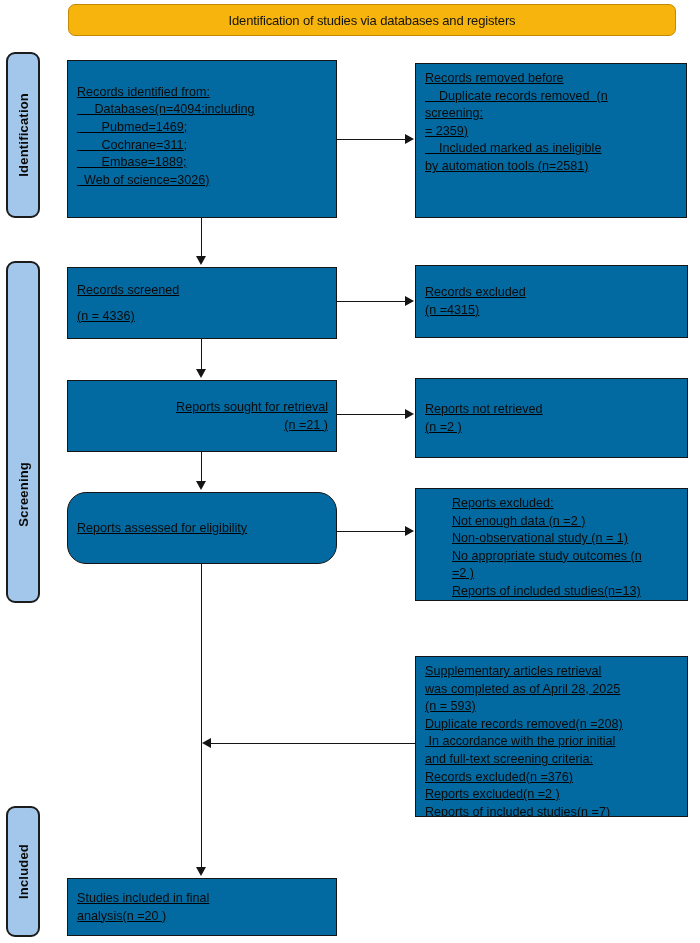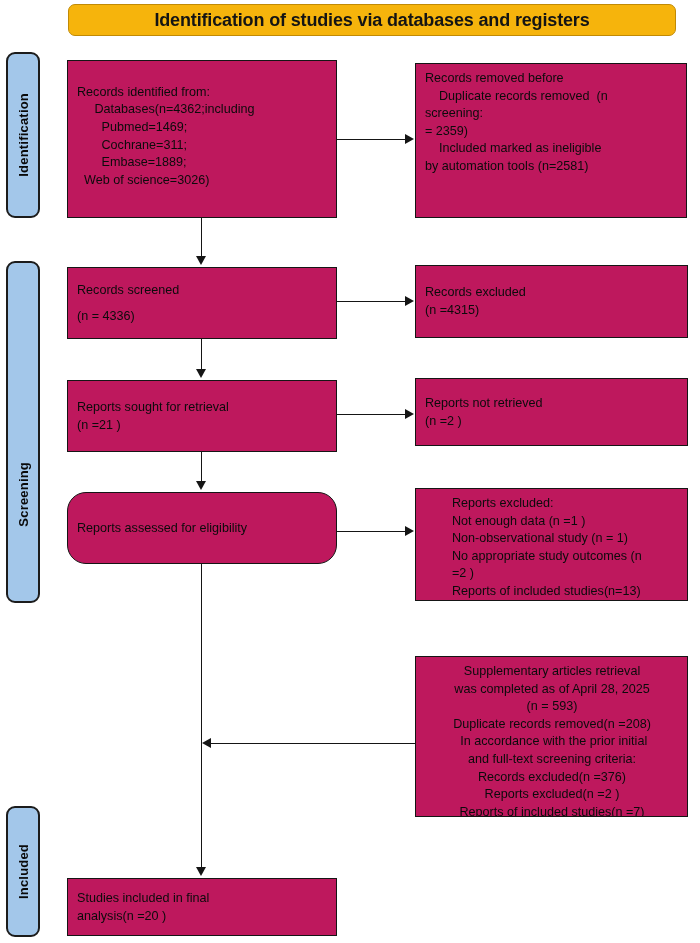--- a/index.html
+++ b/index.html
@@ -29,22 +29,22 @@
     height: 32px;
     background: #F6B40C;
     border: 1px solid #C18A05;
     border-radius: 7px;
     display: flex;
     align-items: center;
     justify-content: center;
     box-sizing: border-box;
   }
   .header-band .title {
-    font-size: 18px;
-    font-weight: bold;
+    font-size: 13px;
+    font-weight: normal;
     color: #141414;
     letter-spacing: -0.15px;
     white-space: nowrap;
   }
 
   
   .stage-tab {
     position: absolute;
     background: #A3C7EA;
     border: 2px solid #1C1C1C;
@@ -64,43 +64,44 @@
     white-space: nowrap;
   }
   #stage-identification { left: 6px;  top: 52px;  width: 34px; height: 166px; }
   #stage-screening      { left: 6px;  top: 261px; width: 34px; height: 342px; }
   #stage-included       { left: 6px;  top: 806px; width: 34px; height: 131px; }
   #stage-screening .stage-label { margin-top: 124px; }
 
   
   .flowbox {
     position: absolute;
-    background: #be185d;
+    background: #0369a1;
     border: 1.6px solid #151515;
     box-sizing: border-box;
     padding: 6px 8px 5px 9px;
     overflow: hidden;
+    text-decoration: underline;
   }
   .flowbox .line {
     font-size: 12.6px;
     line-height: 17.6px;
     color: #0B0B0B;
     white-space: pre;
   }
 
   
   #box-identified   { left: 67px;  top: 60px;  width: 270px; height: 158px; }
   #box-removed      { left: 415px; top: 63px;  width: 272px; height: 155px; }
   #box-screened     { left: 67px;  top: 267px; width: 270px; height: 72px; gap: 8px;  }
   #box-rec-excluded { left: 415px; top: 265px; width: 273px; height: 73px;  }
-  #box-sought       { left: 67px;  top: 380px; width: 270px; height: 72px;  }
-  #box-notretrieved { left: 415px; top: 378px; width: 273px; height: 68px;  }
+  #box-sought       { left: 67px;  top: 380px; width: 270px; height: 72px; text-align: right;  }
+  #box-notretrieved { left: 415px; top: 378px; width: 273px; height: 80px;  }
   #box-eligibility  { left: 67px;  top: 492px; width: 270px; height: 72px; border-radius: 19px;  }
   #box-rep-excluded { left: 415px; top: 488px; width: 273px; height: 113px; padding-left: 36px; }
-  #box-supplement   { left: 415px; top: 656px; width: 273px; height: 161px; text-align: center; }
+  #box-supplement   { left: 415px; top: 656px; width: 273px; height: 161px; }
   #box-final        { left: 67px;  top: 878px; width: 270px; height: 58px;  }
 
   #box-identified { display: flex; flex-direction: column; justify-content: center; padding-top: 0; }
   #box-screened, #box-sought, #box-eligibility,
   #box-rec-excluded, #box-notretrieved, #box-final {
     display: flex; flex-direction: column; justify-content: center;
   }
 
   
   .vline {
@@ -177,21 +178,21 @@
   </div>
   <div class="stage-tab" id="stage-screening">
     <span class="stage-label">Screening</span>
   </div>
   <div class="stage-tab" id="stage-included">
     <span class="stage-label">Included</span>
   </div>
 
   <div class="flowbox" id="box-identified">
     <div class="line">Records identified from:</div>
-    <div class="line">     Databases(n=4362;including</div>
+    <div class="line">     Databases(n=4094;including</div>
     <div class="line">       Pubmed=1469;</div>
     <div class="line">       Cochrane=311;</div>
     <div class="line">       Embase=1889;</div>
     <div class="line">  Web of science=3026)</div>
   </div>
 
   <div class="flowbox" id="box-removed">
     <div class="line"><span>Records removed </span><span class="ital">before</span></div>
     <div class="line">    Duplicate records removed  (n</div>
     <div class="line"><span class="ital">screening</span><span>:</span></div>
@@ -219,21 +220,21 @@
     <div class="line">Reports not retrieved</div>
     <div class="line">(n =2 )</div>
   </div>
 
   <div class="flowbox" id="box-eligibility">
     <div class="line">Reports assessed for eligibility</div>
   </div>
 
   <div class="flowbox" id="box-rep-excluded">
     <div class="line">Reports excluded:</div>
-    <div class="line">Not enough data (n =1 )</div>
+    <div class="line">Not enough data (n =2 )</div>
     <div class="line">Non-observational study (n = 1)</div>
     <div class="line">No appropriate study outcomes (n</div>
     <div class="line">=2 )</div>
     <div class="line">Reports of included studies(n=13)</div>
   </div>
 
   <div class="flowbox" id="box-supplement">
     <div class="line">Supplementary articles retrieval</div>
     <div class="line">was completed as of April 28, 2025</div>
     <div class="line">(n = 593)</div>

